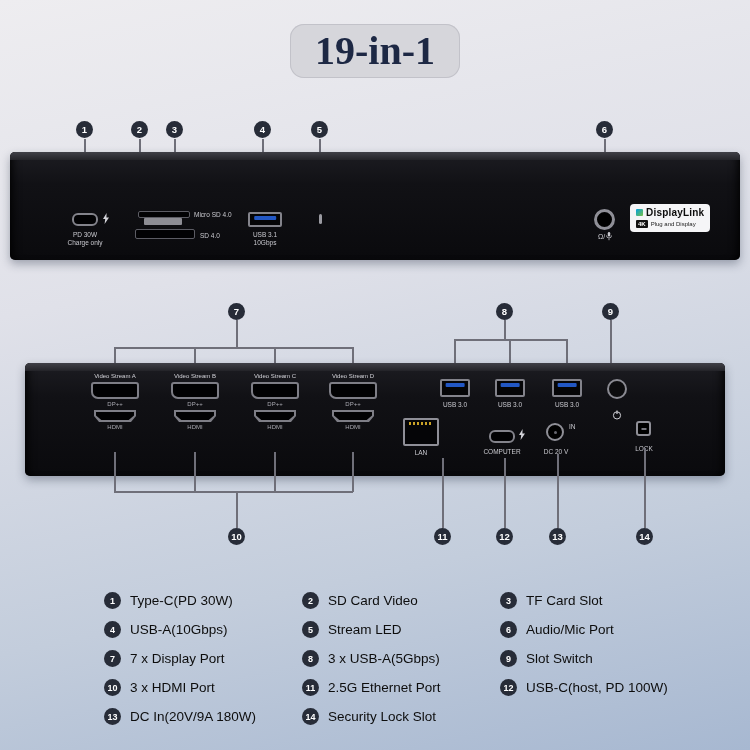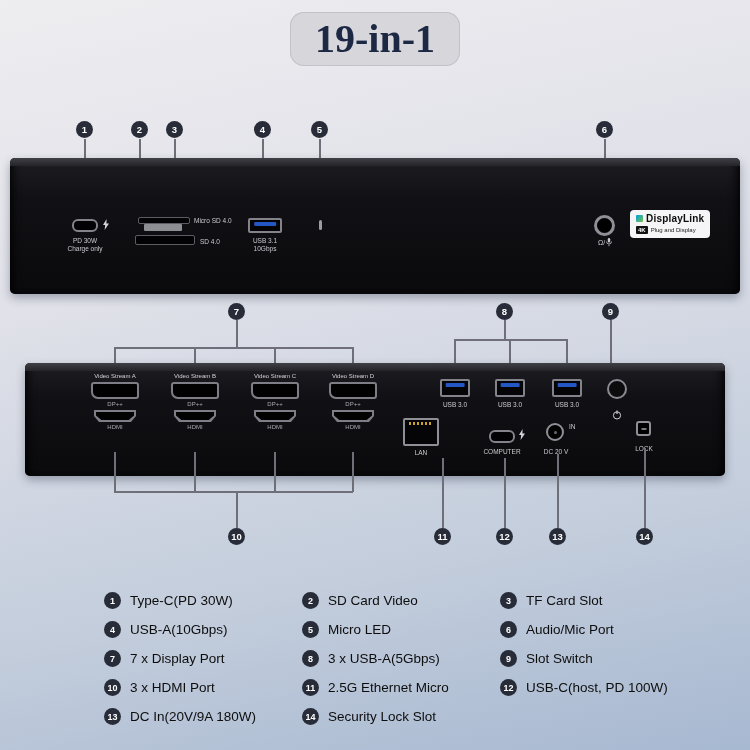--- a/index.html
+++ b/index.html
@@ -2,21 +2,21 @@
 <html><head>
 <meta charset="utf-8">
 <style>
   html,body{margin:0;padding:0;}
   .canvas{
     position:relative;width:750px;height:750px;overflow:hidden;
     background:linear-gradient(168deg,#eeedf0 0%,#e0e1e9 35%,#c3cddc 72%,#a7b8d1 100%);
     font-family:"Liberation Sans",sans-serif;
   }
   
-  .header{position:absolute;top:12px;left:0;width:100%;display:flex;justify-content:center;align-items:flex-start;gap:32px;}
+  .header{position:absolute;top:24px;left:0;width:100%;display:flex;justify-content:center;align-items:flex-start;gap:32px;}
   .badge{background:#d6d6db;border-radius:14px;padding:5px 25px;line-height:1.1;
     font-family:"Liberation Serif",serif;font-weight:700;font-size:40px;color:#1d2844;
     box-shadow:inset 0 0 0 1px #c2c2c9;}
   .title{font-family:"Liberation Serif",serif;font-weight:700;font-size:45px;color:#070707;line-height:1.1;}
   
   .device{position:absolute;border-radius:5px;
     background:linear-gradient(#26262b 0%,#1a1a1f 7%,#111115 30%,#0a0a0d 100%);
     box-shadow:inset 8px 0 10px -6px #000,inset -8px 0 10px -6px #000,0 4px 10px rgba(30,40,60,.35);}
   .device::before{content:"";position:absolute;top:0;left:0;right:0;height:8px;
     background:linear-gradient(#404047,#232328);border-radius:5px 5px 0 0;}
@@ -88,21 +88,21 @@
   <div class="co" style="left:311px;top:121px">5</div>
   <div class="co" style="left:596px;top:121px">6</div>
 
   <div class="ln v" style="left:84px;top:139px;height:76px"></div>
   <div class="ln v" style="left:139px;top:139px;height:108px"></div>
   <div class="ln v" style="left:174px;top:139px;height:82px"></div>
   <div class="ln v" style="left:262px;top:139px;height:76px"></div>
   <div class="ln v" style="left:319px;top:139px;height:80px"></div>
   <div class="ln v" style="left:604px;top:139px;height:74px"></div>
 
-  <div class="device" style="left:10px;top:158px;width:730px;height:136px">
+  <div class="device" style="left:10px;top:152px;width:730px;height:108px">
 
     <div class="usbc" style="left:62px;top:61px"></div>
     <svg class="bolt" style="left:92px;top:61px" width="8" height="11" viewBox="0 0 8 11">
       <path d="M4.6 0 L1 6 H3.2 L2.6 11 L7 4.4 H4.4 Z" fill="#d4d4da"></path>
     </svg>
     <div class="plabel" style="left:45px;top:79px;width:60px">
       <div>PD 30W</div>
       <div>Charge only</div>
     </div>
 
@@ -274,21 +274,21 @@
     <div class="leg-item">
       <span class="leg-num">3</span>
       <span class="leg-text">TF Card Slot</span>
     </div>
     <div class="leg-item">
       <span class="leg-num">4</span>
       <span class="leg-text">USB-A(10Gbps)</span>
     </div>
     <div class="leg-item">
       <span class="leg-num">5</span>
-      <span class="leg-text">Micro LED</span>
+      <span class="leg-text">Stream LED</span>
     </div>
     <div class="leg-item">
       <span class="leg-num">6</span>
       <span class="leg-text">Audio/Mic Port</span>
     </div>
     <div class="leg-item">
       <span class="leg-num">7</span>
       <span class="leg-text">7 x Display Port</span>
     </div>
     <div class="leg-item">
@@ -298,21 +298,21 @@
     <div class="leg-item">
       <span class="leg-num">9</span>
       <span class="leg-text">Slot Switch</span>
     </div>
     <div class="leg-item">
       <span class="leg-num">10</span>
       <span class="leg-text">3 x HDMI Port</span>
     </div>
     <div class="leg-item">
       <span class="leg-num">11</span>
-      <span class="leg-text">2.5G Ethernet Micro</span>
+      <span class="leg-text">2.5G Ethernet Port</span>
     </div>
     <div class="leg-item">
       <span class="leg-num">12</span>
       <span class="leg-text">USB-C(host, PD 100W)</span>
     </div>
     <div class="leg-item">
       <span class="leg-num">13</span>
       <span class="leg-text">DC In(20V/9A 180W)</span>
     </div>
     <div class="leg-item">

